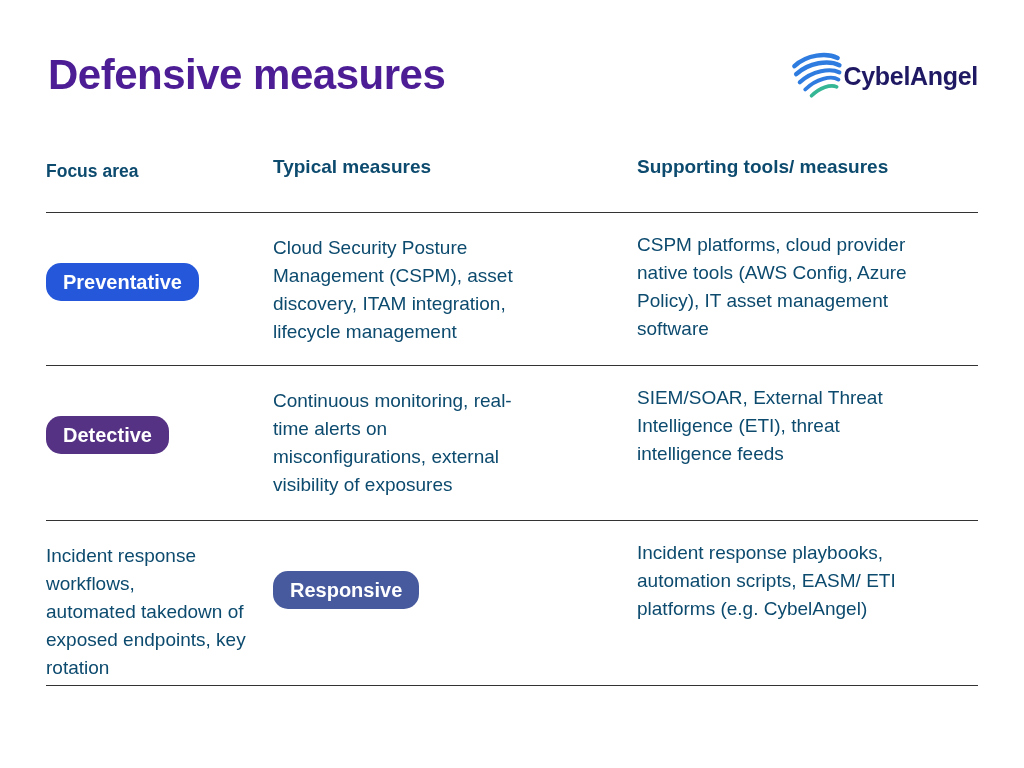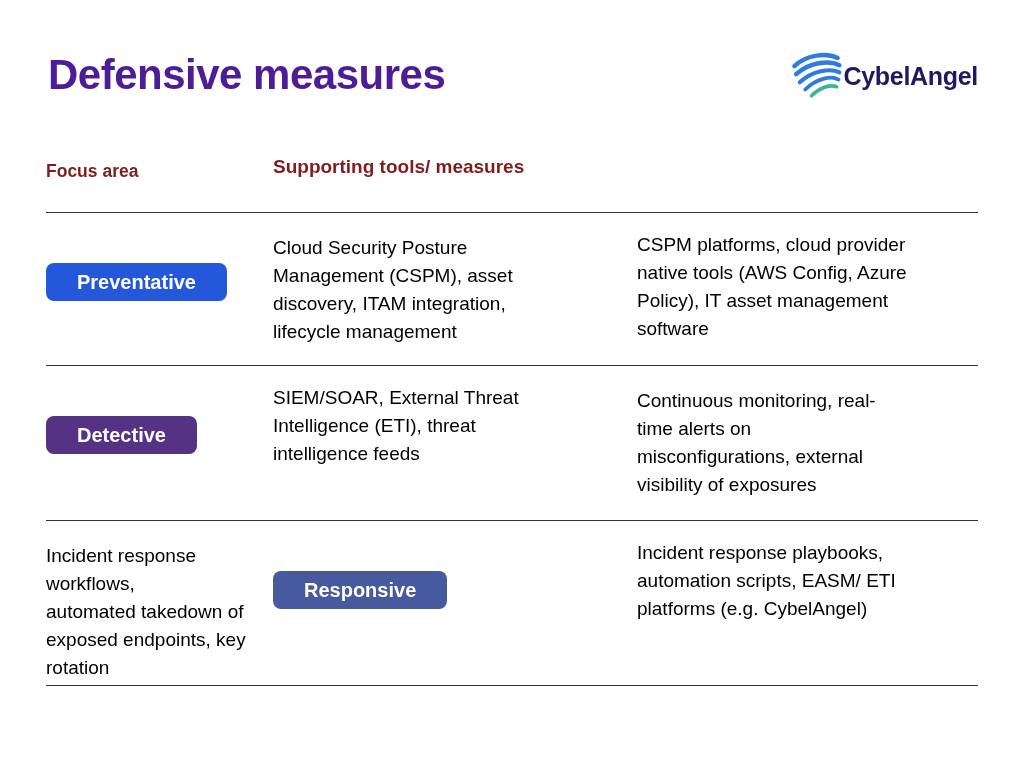--- a/index.html
+++ b/index.html
@@ -49,50 +49,50 @@
   }
 
   .thead, .trow {
     display: grid;
     grid-template-columns: 227px 364px 341px;
   }
 
   .thead { height: 64px; }
   .th {
     font-weight: 700;
-    color: #7f1d1d;
+    color: #0c4a6e;
     font-size: 19px;
     padding-top: 8px;
   }
   .th.th-focus { font-size: 17.5px; padding-top: 13px; }
 
   .trow { border-top: 1.6px solid #333333; }
   .trow.r1 { height: 153px; }
   .trow.r2 { height: 155px; }
   .trow.r3 { height: 165px; }
 
   .cell-badge { padding-top: 50px; }
   .cell-text {
     white-space: pre-line;
     font-size: 19px;
     line-height: 28px;
-    color: #000000;
+    color: #0c4a6e;
     padding-top: 21px;
     padding-right: 20px;
   }
   .cell-text.c3 { padding-top: 18px; padding-right: 0; }
 
   .badge {
     display: inline-block;
     color: #ffffff;
     font-size: 20px;
     font-weight: 600;
     line-height: 24px;
-    padding: 7px 31px;
-    border-radius: 8px;
+    padding: 7px 17px;
+    border-radius: 15px;
   }
   .badge-preventative { background: #2457d9; }
   .badge-detective    { background: #553284; text-align: center; }
   .badge-responsive   { background: #475a9e; }
 </style>
 </head>
 <body>
 
 <div class="slide">
 
@@ -106,20 +106,21 @@
       <path d="M18 43 C30 31, 47 27, 55 32" stroke="#2f7ce0" stroke-width="4.2" stroke-linecap="round"></path>
       <path d="M25 50 C34 41, 46 37, 53 40" stroke="#35b795" stroke-width="4" stroke-linecap="round"></path>
     </svg>
     <span class="brand">CybelAngel</span>
   </div>
 
   <div class="table">
 
     <div class="thead">
       <div class="th th-focus">Focus area</div>
+      <div class="th">Typical measures</div>
       <div class="th">Supporting tools/ measures</div>
     </div>
 
     <div class="trow r1">
       <div class="td cell-badge">
         <span class="badge badge-preventative">Preventative</span>
       </div>
       <div class="td cell-text">Cloud Security Posture
 Management (CSPM), asset
 discovery, ITAM integration,
@@ -127,27 +128,27 @@
       <div class="td cell-text c3">CSPM platforms, cloud provider
 native tools (AWS Config, Azure
 Policy), IT asset management
 software</div>
     </div>
 
     <div class="trow r2">
       <div class="td cell-badge">
         <span class="badge badge-detective">Detective</span>
       </div>
-      <div class="td cell-text c3">SIEM/SOAR, External Threat
-Intelligence (ETI), threat
-intelligence feeds</div>
       <div class="td cell-text">Continuous monitoring, real-
 time alerts on
 misconfigurations, external
 visibility of exposures</div>
+      <div class="td cell-text c3">SIEM/SOAR, External Threat
+Intelligence (ETI), threat
+intelligence feeds</div>
     </div>
 
     <div class="trow r3">
       <div class="td cell-text">Incident response workflows,
 automated takedown of
 exposed endpoints, key
 rotation</div>
       <div class="td cell-badge">
         <span class="badge badge-responsive">Responsive</span>
       </div>

